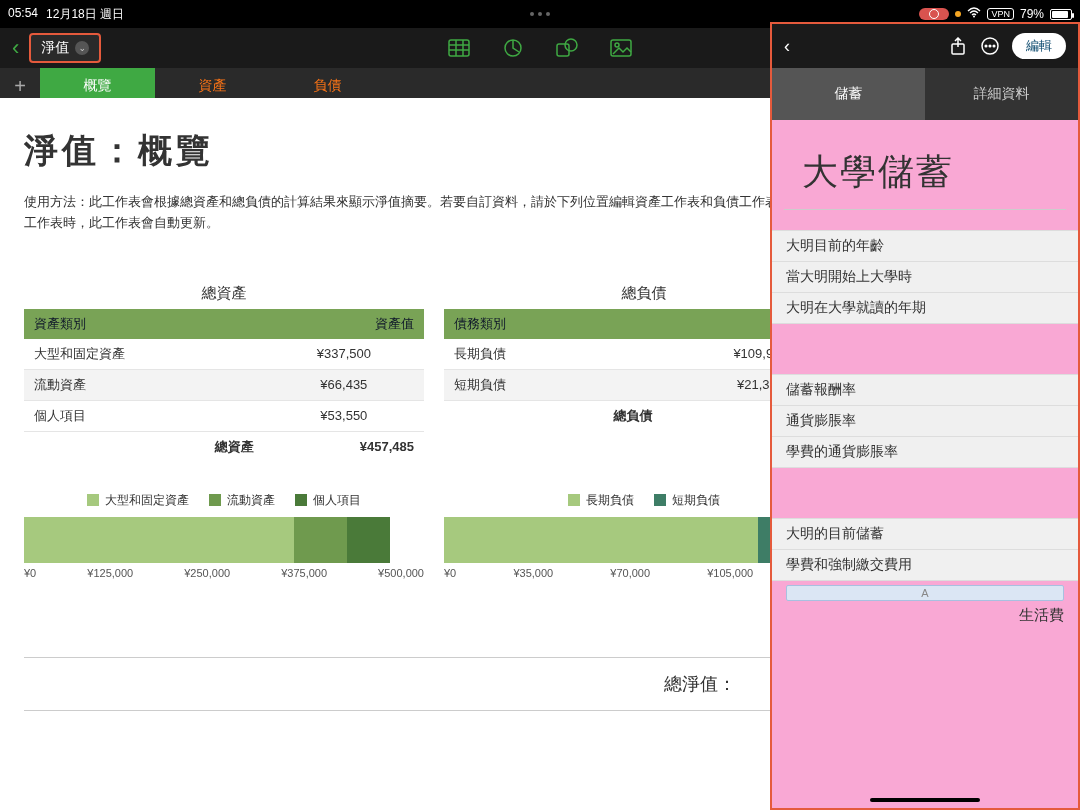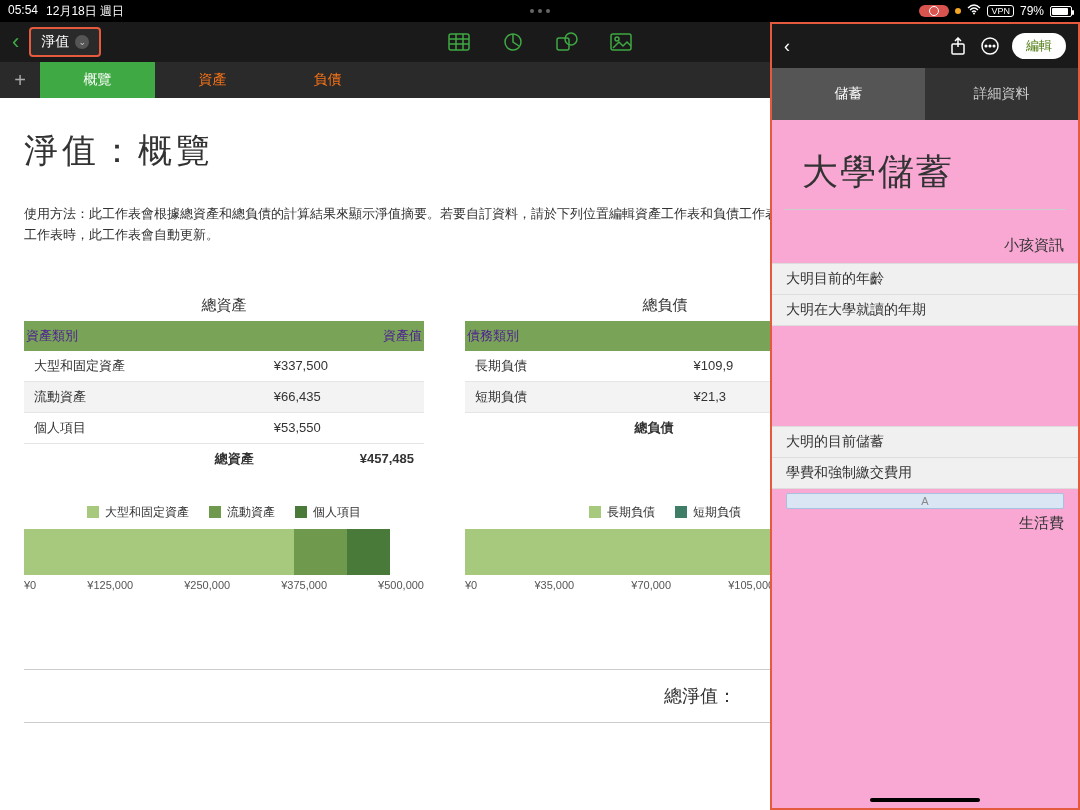--- a/index.html
+++ b/index.html
@@ -1,19 +1,19 @@
 <!DOCTYPE html>
 <html><head>
 <meta charset="utf-8">
 <style>
 * { margin: 0; padding: 0; box-sizing: border-box; font-family: -apple-system, "Helvetica Neue", Arial, sans-serif; }
 body { width: 1080px; height: 810px; background: #000; color: #333; overflow: hidden; position: relative; }
 
 
-.status-bar { height: 22px; background: #000; color: #fff; display: flex; align-items: center; font-size: 12px; padding: 0 8px; }
+.status-bar { height: 28px; background: #000; color: #fff; display: flex; align-items: center; font-size: 12px; padding: 0 8px; }
 .status-left { flex: 1; display: flex; gap: 8px; }
 .status-center { flex: 1; display: flex; justify-content: center; gap: 4px; }
 .status-center .dot { width: 4px; height: 4px; border-radius: 50%; background: #666; }
 .status-right { flex: 1; display: flex; justify-content: flex-end; align-items: center; gap: 6px; }
 .status-right .pill { background: #d9534f; border-radius: 10px; padding: 1px 10px; font-size: 10px; display:flex; align-items:center; gap:4px;}
 .status-right .gear-ic { width:10px; height:10px; border:1.3px solid #fff; border-radius:50%; display:inline-block; position:relative;}
 .status-right .vpn-badge { border:1px solid #fff; border-radius:3px; font-size:9px; padding:0 3px; }
 .battery-ic { width:22px; height:11px; border:1px solid #fff; border-radius:2px; position:relative; display:inline-block;}
 .battery-ic::after { content:""; position:absolute; right:-3px; top:3px; width:2px; height:5px; background:#fff; border-radius:1px;}
 .battery-ic .fill { position:absolute; left:1px; top:1px; bottom:1px; background:#fff; border-radius:1px;}
@@ -28,33 +28,33 @@
 .view-icons svg { stroke:#3fa943; fill:none; stroke-width:1.5; }
 
 
 .sheet-tabs { height: 36px; background: #2a2a2a; display: flex; align-items: stretch; }
 .add-tab { width: 40px; display:flex; align-items:center; justify-content:center; color:#aaa; font-size:20px; }
 .tab { width: 115px; display:flex; align-items:center; justify-content:center; font-size:14px; color:#f97316; }
 .tab.active { background:#3fa943; color:#fff; }
 
 
 .content { position:absolute; top:98px; left:0; right:0; bottom:0; background:#fff; padding:30px 24px; overflow:hidden; }
-h1.page-title { font-size:34px; font-weight:400; letter-spacing:4px; color:#333; margin-bottom:30px; }
+h1.page-title { font-size:34px; font-weight:700; letter-spacing:4px; color:#333; margin-bottom:18px; }
 .instructions { font-size:13px; line-height:1.6; color:#333; margin-bottom:50px; }
 
-.two-col { display:flex; gap:41px; }
+.two-col { display:flex; gap:20px; }
 .col { flex:1; max-width: 400px;}
 .col-title { text-align:center; font-size:15px; margin-bottom:6px; }
 
 table.data-tbl { width:100%; border-collapse:collapse; font-size:13px; }
-.data-tbl thead th { background:#79a356; color:#4c1d95; text-align:left; padding:6px 2px; font-weight:400; }
+.data-tbl thead th { background:#79a356; color:#0f172a; text-align:left; padding:6px 10px; font-weight:400; }
 .data-tbl thead th:last-child { text-align:right; }
 .data-tbl tbody td { padding:6px 10px; border-bottom:1px solid #e5e5e5; }
 .data-tbl tbody tr:nth-child(even) td { background:#f3f3f3; }
-.data-tbl tbody td:last-child { text-align:left; }
+.data-tbl tbody td:last-child { text-align:center; }
 .data-tbl tfoot td { padding:6px 10px; font-weight:600; }
 .data-tbl tfoot td:first-child { text-align:right; }
 .data-tbl tfoot td:last-child { text-align:right; }
 
 
 .legend { display:flex; justify-content:center; gap:20px; margin:30px 0 8px; font-size:12px; }
 .legend-item { display:flex; align-items:center; gap:6px; }
 .swatch { width:12px; height:12px; }
 
 .chart { position:relative; height:90px; }
@@ -65,21 +65,21 @@
 .total-row { margin-top:50px; display:flex; border-top:1px solid #ccc; border-bottom:1px solid #ccc; padding:14px 0; font-size:18px; }
 .total-row .lbl { flex:1; text-align:right; padding-right:60px; }
 .total-row .val { width:260px; text-align:right; padding-right:24px;}
 
 
 .right-panel { position:absolute; top:22px; right:0; width:310px; bottom:0; background:#fff; border:2px solid #e55a3c; display:flex; flex-direction:column; }
 .rp-top { height:44px; background:#1a1a1a; display:flex; align-items:center; padding:0 12px; gap:12px; }
 .rp-top .rp-back { color:#fff; font-size:18px; }
 .rp-top .spacer { flex:1; }
 .rp-top .rp-icon { color:#fff; width:20px; height:20px; display:flex; align-items:center; justify-content:center; }
-.rp-top .edit-btn { background:#fff; color:#4d7c0f; border-radius:14px; padding:4px 14px; font-size:13px; }
+.rp-top .edit-btn { background:#fff; color:#0c4a6e; border-radius:14px; padding:4px 14px; font-size:13px; }
 .rp-tabs { height:52px; background:#333; display:flex; }
 .rp-tab { flex:1; display:flex; align-items:center; justify-content:center; font-size:14px; color:#ccc; }
 .rp-tab.active { background:#555; color:#fff; }
 
 .rp-body { flex:1; overflow:hidden; background:#f9a8d4; padding:0; position:relative;}
 .rp-body h2 { font-size:36px; font-weight:400; letter-spacing:2px; padding:28px 18px 12px; border-bottom:1px solid #ccc; margin:0 12px 20px;}
 .section-label { text-align:right; font-size:15px; padding:6px 14px 8px; }
 .rp-table { width:100%; border-collapse:collapse; font-size:14px; }
 .rp-table td { padding:6px 14px; border-top:1px solid #ddd; border-bottom:1px solid #ddd; background:#f0f0f0; }
 .rp-gap { height:50px; }
@@ -320,38 +320,53 @@
     </span>
     <span class="edit-btn">編輯</span>
   </div>
   <div class="rp-tabs">
     <div class="rp-tab active">儲蓄</div>
     <div class="rp-tab">詳細資料</div>
   </div>
   <div class="rp-body">
     <h2>大學儲蓄</h2>
 
-    <div class="section-label">小孩資訊</div>
     <table class="rp-table">
       <tbody>
           <tr>
             <td>大明目前的年齡</td>
           </tr>
       <tr>
+            <td>當大明開始上大學時</td>
+          </tr>
+      <tr>
             <td>大明在大學就讀的年期</td>
           </tr>
     </tbody>
       </table>
-
-    <div class="rp-gap"></div>
 
     <div class="rp-gap"></div>
     <table class="rp-table">
       <tbody>
           <tr>
+            <td>儲蓄報酬率</td>
+          </tr>
+      <tr>
+            <td>通貨膨脹率</td>
+          </tr>
+      <tr>
+            <td>學費的通貨膨脹率</td>
+          </tr>
+    </tbody>
+      </table>
+
+    <div class="rp-gap"></div>
+    <table class="rp-table">
+      <tbody>
+          <tr>
             <td>大明的目前儲蓄</td>
           </tr>
       <tr>
             <td>學費和強制繳交費用</td>
           </tr>
     </tbody>
       </table>
 
     <div class="rp-footer-letter">A</div>
     <div class="rp-last-label">生活費</div>

